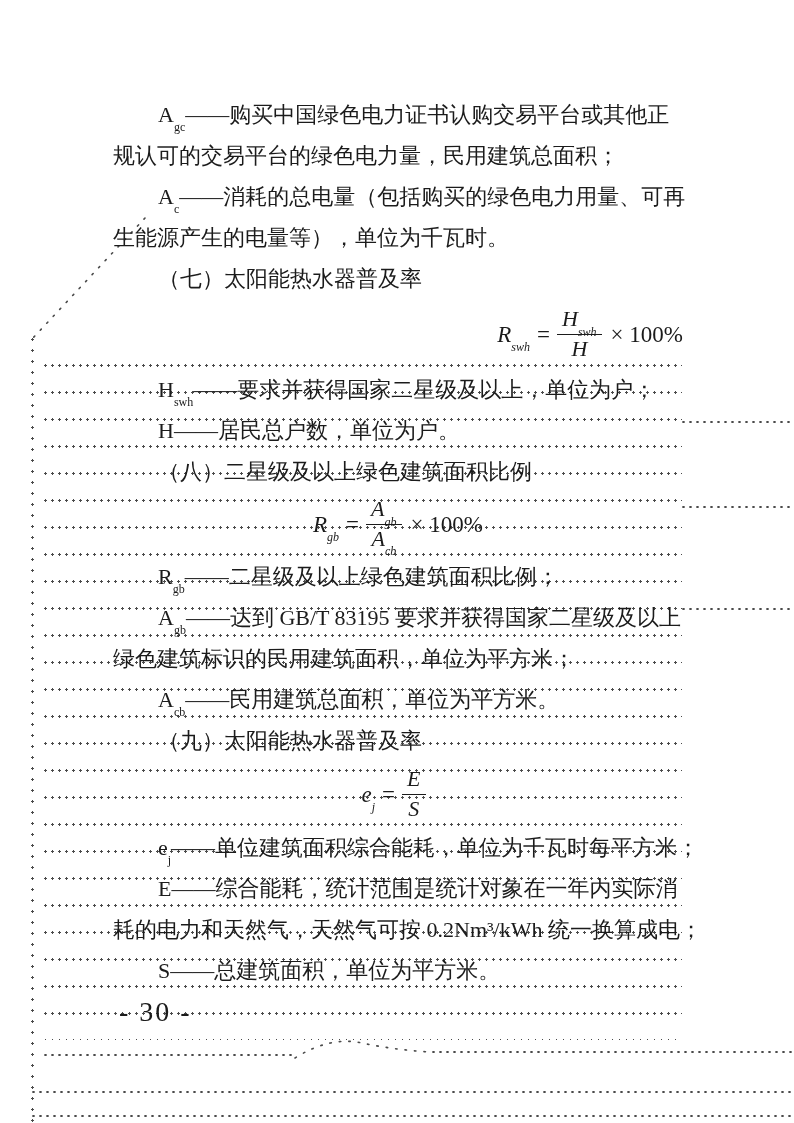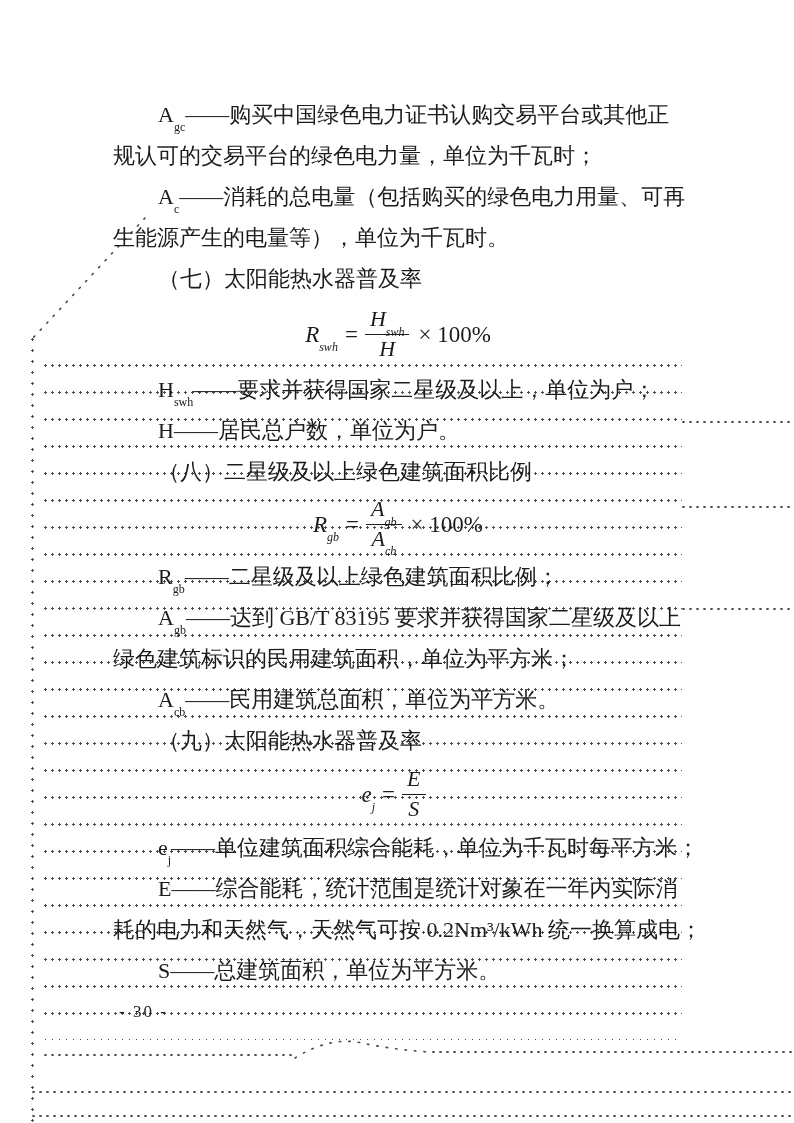--- a/index.html
+++ b/index.html
@@ -17,29 +17,29 @@
     background-size:3px 11px;}
   .overlay{position:absolute;left:0;top:0;z-index:1;}
   
   .doc{position:absolute;left:113px;top:94px;width:570px;z-index:2;
        font-size:22px;}
   .ln{height:41px;line-height:41px;white-space:nowrap;}
   .in{padding-left:45px;}
   sub{font-size:12px;line-height:0;position:relative;top:4px;}
   .formula{display:flex;justify-content:center;align-items:center;
            font-style:italic;font-size:23px;white-space:nowrap;}
-  .f1{height:70px;} .f2{height:64px;} .f3{height:66px;}
+  .f1{height:70px;justify-content:flex-end;} .f2{height:64px;} .f3{height:66px;}
   .eq{margin:0 7px;font-style:normal;}
   .frac{display:inline-flex;flex-direction:column;align-items:center;
         vertical-align:middle;line-height:1.2;font-size:22px;}
   .frac .num{border-bottom:1.6px solid #1b1b1b;padding:0 5px 1px;}
   .frac .den{padding:1px 5px 0;}
   .frac sub{font-size:12px;}
   .suffix{margin-left:9px;font-style:normal;}
-  .pagenum{height:41px;line-height:41px;font-size:17px;letter-spacing:2px;padding-left:6px;}
+  .pagenum{height:41px;line-height:41px;font-size:28px;letter-spacing:2px;padding-left:6px;}
 </style>
 </head>
 <body>
 
 <div class="page">
 
   <div class="dotgrid" style="left:42px;top:352px;width:640px;height:688px;"></div>
   <div class="dotrow" style="left:680px;top:421px;width:114px;"></div>
   <div class="dotrow" style="left:680px;top:506px;width:114px;"></div>
   <div class="dotrow" style="left:680px;top:608px;width:114px;"></div>
@@ -49,21 +49,21 @@
   <div class="dotrow" style="left:30px;top:1115px;width:764px;"></div>
   <div class="dotcol" style="left:31px;top:334px;height:789px;"></div>
   <svg class="overlay" width="794" height="1123">
     <line x1="145" y1="218" x2="33" y2="338" stroke="#4a4a4a" stroke-width="1.6" stroke-dasharray="1.5 8" stroke-linecap="round"></line>
     <path d="M 295 1058 Q 330 1036 362 1043 Q 395 1050 430 1052" fill="none" stroke="#4a4a4a" stroke-width="1.6" stroke-dasharray="1.5 8" stroke-linecap="round"></path>
   </svg>
 
   <div class="doc">
 
     <div class="ln in"><span>A</span><sub>gc</sub><span>——购买中国绿色电力证书认购交易平台或其他正</span></div>
-    <div class="ln"><span>规认可的交易平台的绿色电力量，单位为千瓦时；</span></div>
+    <div class="ln"><span>规认可的交易平台的绿色电力量，民用建筑总面积；</span></div>
     <div class="ln in"><span>A</span><sub>c</sub><span>——消耗的总电量（包括购买的绿色电力用量、可再</span></div>
     <div class="ln"><span>生能源产生的电量等），单位为千瓦时。</span></div>
     <div class="ln in"><span>（七）太阳能热水器普及率</span></div>
 
     <div class="ln formula f1">
       <span><span>R</span><sub>swh</sub></span>
       <span class="eq">=</span>
       <span class="frac">
         <span class="num"><span>H</span><sub>swh</sub></span>
         <span class="den"><span>H</span><sub></sub></span>

